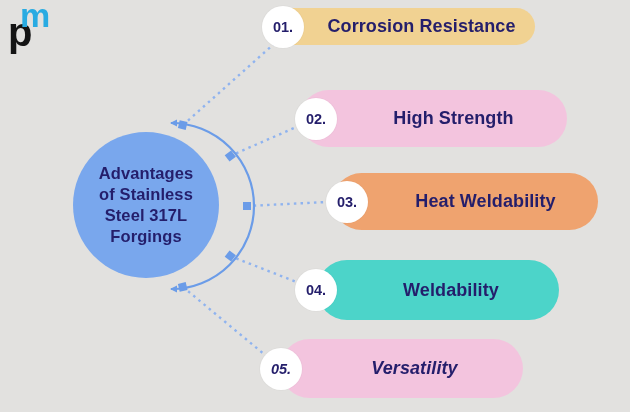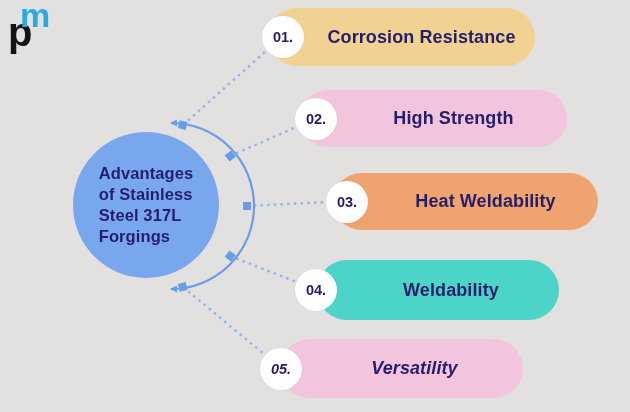--- a/index.html
+++ b/index.html
@@ -27,21 +27,21 @@
   
   .hub{
     position:absolute;left:73px;top:132px;width:146px;height:146px;
     border-radius:50%;
     background:var(--c-hub,#79a7ed);
     display:flex;align-items:center;justify-content:center;
     z-index:2;
   }
   .hub-title{
     color:var(--c-navy,#241e6b);
-    font-size:16.5px;font-weight:700;
+    font-size:16.5px;font-weight:700;text-align:center;
     line-height:1.26;white-space:pre-line;letter-spacing:.1px;
   }
 
   
   .pill{
     position:absolute;z-index:3;
     display:flex;align-items:center;justify-content:center;
     border-radius:999px;
   }
   .pill-label{
@@ -51,21 +51,21 @@
   }
   .badge{
     position:absolute;top:50%;transform:translateY(-50%);
     width:42px;height:42px;border-radius:50%;
     background:var(--c-badge,#ffffff);
     display:flex;align-items:center;justify-content:center;
     box-shadow:0 0 0 1px rgba(0,0,0,0.02);
   }
   .badge span{color:var(--c-navy,#241e6b);font-size:14.5px;font-weight:700;}
 
-  .pill.p1{left:268px;top:8px;  width:227px;height:58px;padding-left:40px;}
+  .pill.p1{left:268px;top:8px;  width:227px;height:37px;padding-left:40px;}
   .pill.p2{left:300px;top:90px; width:227px;height:57px;padding-left:40px;}
   .pill.p3{left:333px;top:173px;width:225px;height:57px;padding-left:40px;}
   .pill.p4{left:317px;top:260px;width:216px;height:60px;padding-left:26px;}
   .pill.p5{left:280px;top:339px;width:217px;height:59px;padding-left:26px;}
   .pill.p1 .badge{left:-6px;}
   .pill.p2 .badge{left:-5px;}
   .pill.p3 .badge{left:-7px;}
   .pill.p4 .badge{left:-22px;}
   .pill.p5 .badge{left:-20px;}
 </style>

